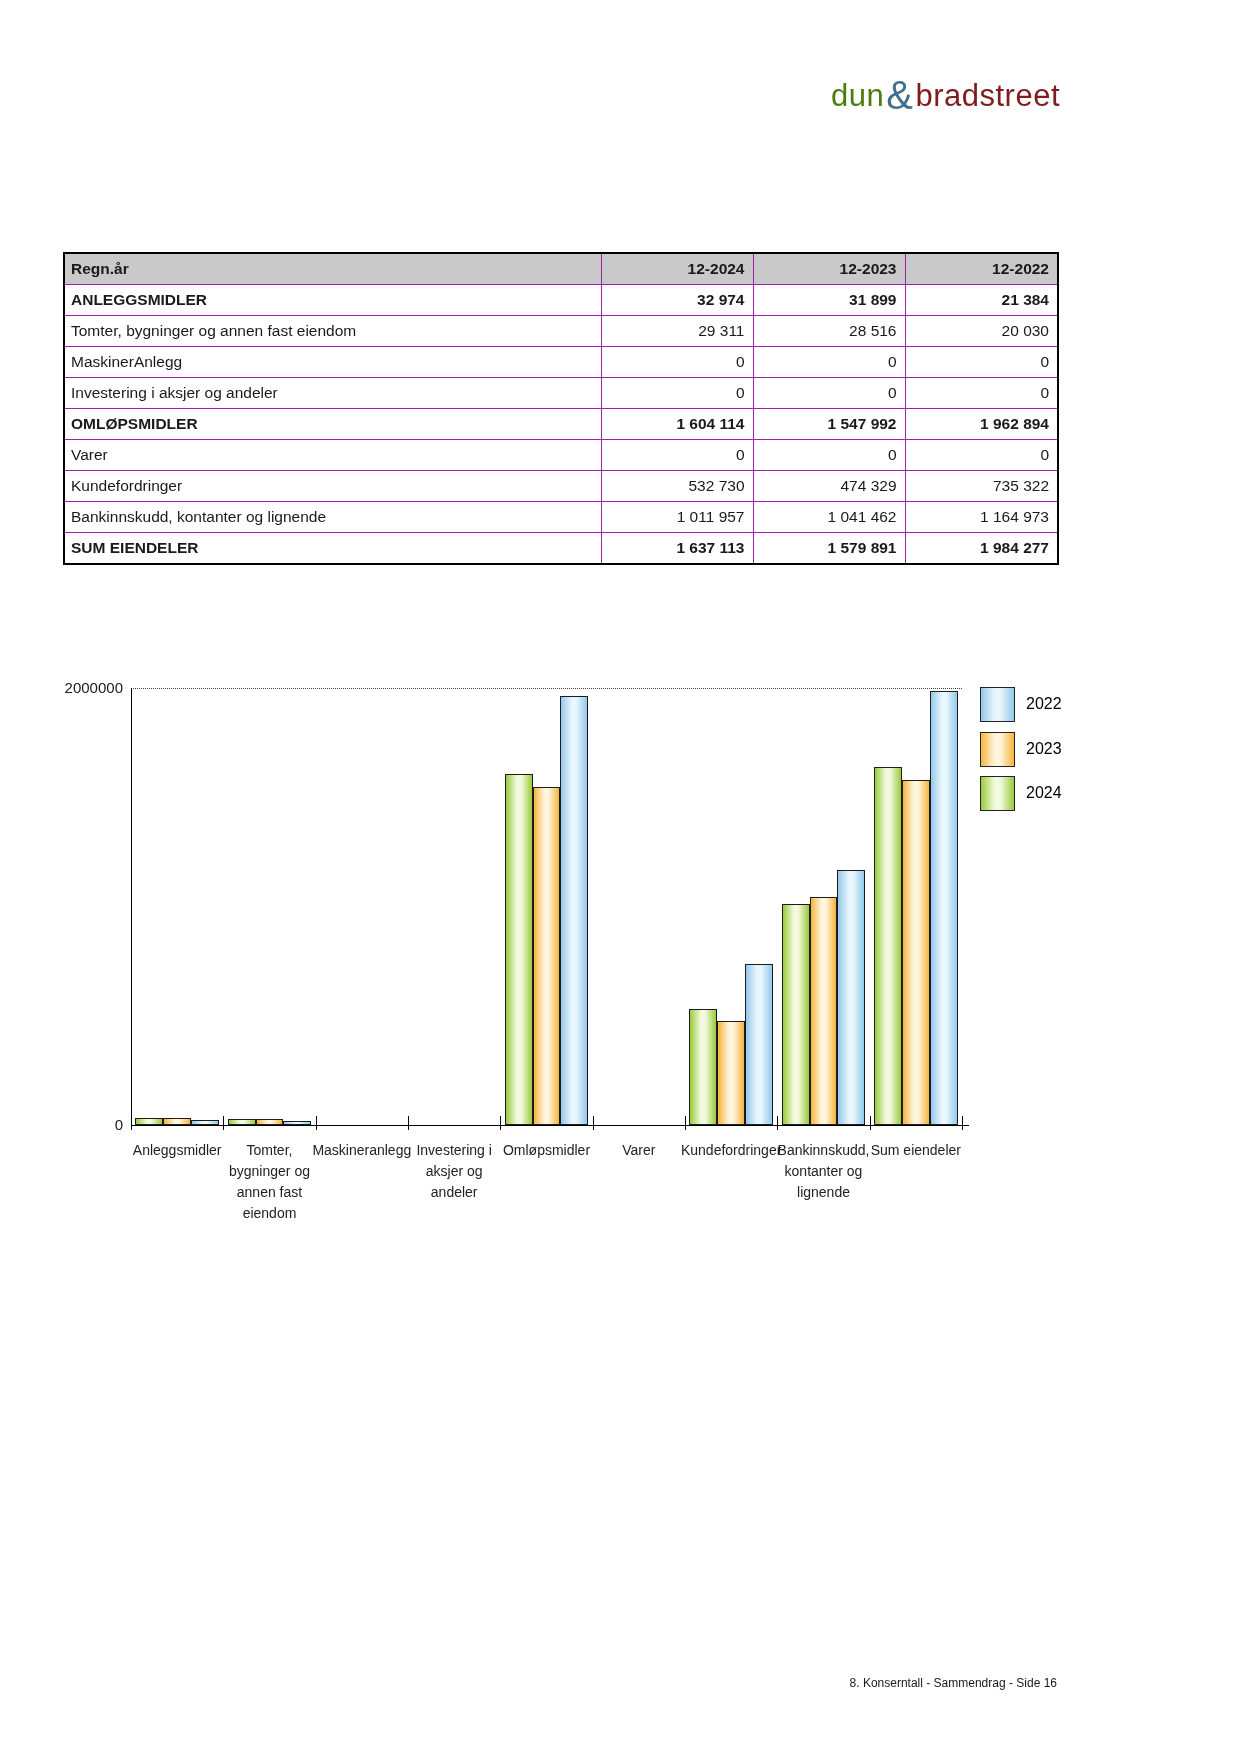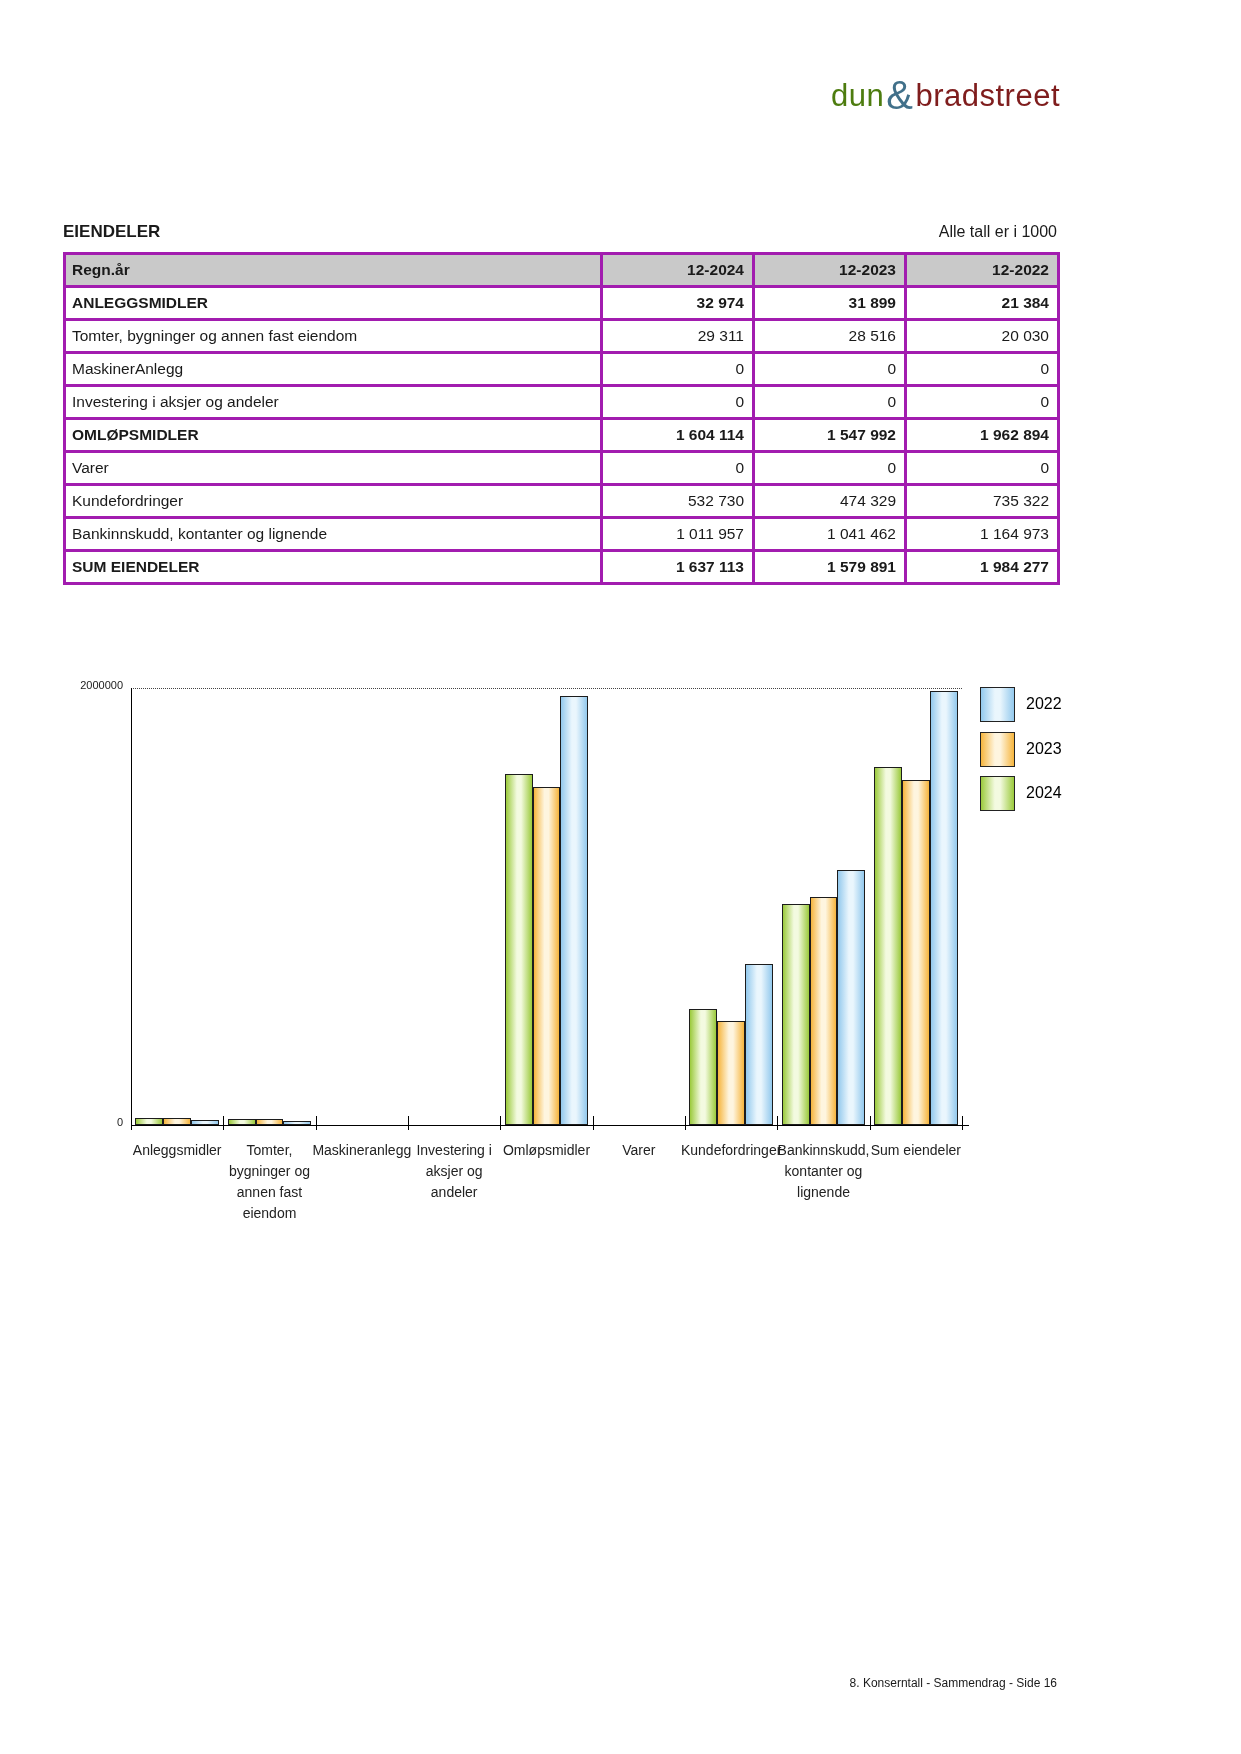--- a/index.html
+++ b/index.html
@@ -18,35 +18,35 @@
   
   .section-head { position:absolute; left:63px; top:222px; width:994px;
                   display:flex; justify-content:space-between; align-items:baseline; }
   .section-title { font-size:17px; font-weight:bold; }
   .section-note  { font-size:16px; }
   
   .assets-table { position:absolute; left:63px; top:252px; width:994px;
                   border-collapse:collapse; table-layout:fixed;
                   font-size:15.5px; border:2px solid #000; }
   .assets-table th, .assets-table td {
-    border:3px solid #a21caf; height:30px; padding:0 8px 0 6px;
+    border:1px solid #a21caf; height:30px; padding:0 8px 0 6px;
     overflow:hidden; white-space:nowrap; }
   .assets-table thead th { background:#c9c9c9; font-weight:bold; text-align:left; }
   .assets-table .num { text-align:right; padding-right:8px; }
   .assets-table tr.bold-row td { font-weight:bold; }
   
   .chart-layer { position:absolute; left:0; top:0; width:1241px; height:1754px; }
   .grid-top { position:absolute; left:131px; top:688px; width:831px; height:0;
               border-top:1px dotted #444; }
   .y-axis   { position:absolute; left:131px; top:688px; width:0; height:437px;
               border-left:1.5px solid #000; }
   .x-axis   { position:absolute; left:131px; top:1125px; width:838px; height:0;
               border-top:1.5px solid #000; }
   .ylab     { position:absolute; left:18px; width:105px; text-align:right;
-              font-size:11px; }
+              font-size:15px; }
   .ylab-max { top:679px; }
   .ylab-zero{ top:1116px; }
   .tick { position:absolute; width:0; height:14px; top:1116px;
           border-left:1px solid #000; }
   .bar  { position:absolute; box-sizing:border-box; border:1px solid #1c1c1c; }
   .xlab { position:absolute; top:1140px; text-align:center; font-size:14px;
           line-height:21px; white-space:pre-line; color:#222; }
   .legend-swatch { position:absolute; left:980px; width:35px; height:35px;
                    box-sizing:border-box; border:1.5px solid #222; }
   .legend-label  { position:absolute; left:1026px; font-size:16px; color:#000000; }
@@ -55,24 +55,20 @@
 </style>
 </head>
 <body>
 
 <div class="page">
 
   <div class="logo">
     <span class="l-dark">dun</span><span class="l-amp">&amp;</span><span class="l-light">bradstreet</span>
   </div>
 
-  <div class="section-head">
-    <span class="section-title">EIENDELER</span>
-    <span class="section-note">Alle tall er i 1000</span>
-  </div>
 
   <table class="assets-table" id="assets-table">
     <colgroup>
       <col style="width:537px">
         <col style="width:152px">
         <col style="width:152px">
         <col style="width:153px">
     </colgroup>
     <thead>
         <tr>

